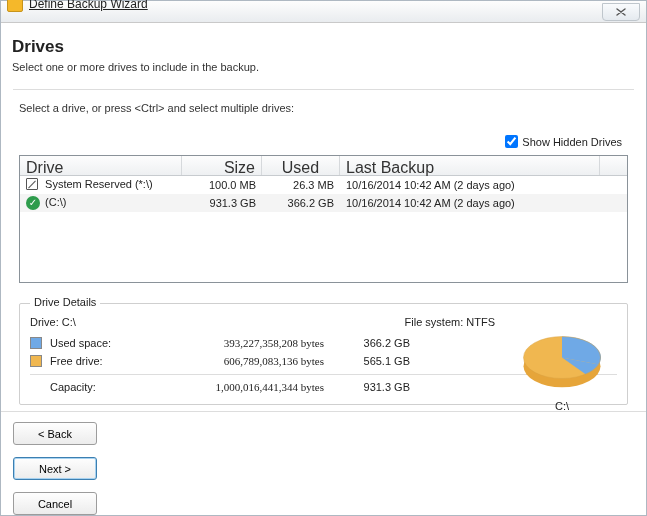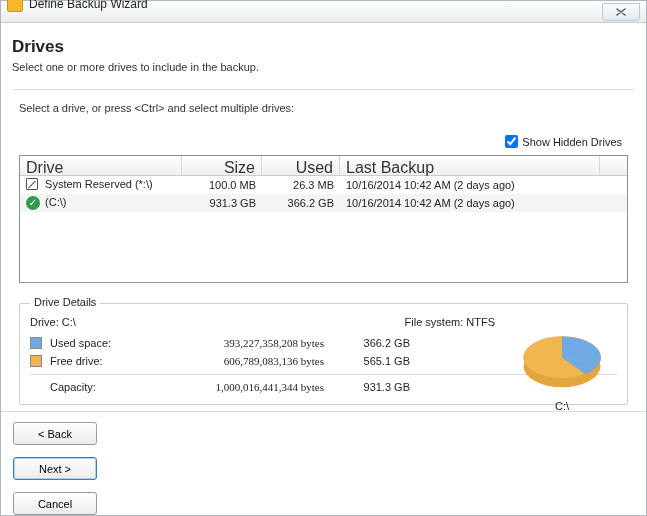--- a/index.html
+++ b/index.html
@@ -21,20 +21,21 @@
     display:flex; flex-direction:column;
     box-shadow: 0 0 2px rgba(0,0,0,0.05);
   }
   .titlebar {
     height: 22px;
     background: linear-gradient(#fdfdfd, #e9ecef);
     border-bottom: 1px solid #c9c9c9;
     display:flex; align-items:center;
     padding: 0 6px 16px 6px;
     position: relative;
+    text-decoration: underline;
   }
   .title-icon {
     width:16px; height:16px;
     background: #f5b82a;
     border:1px solid #c7941c;
     border-radius:2px;
     margin-right:6px;
     box-shadow: inset 0 1px 0 #fff3;
   }
   .title-text { font-size:12px; color:#222; }
@@ -81,21 +82,21 @@
     height:20px;
     font-size:16px;
     color:#333;
   }
   .gh {
     padding: 3px 6px 0 6px;
     border-right:1px solid #d6d9dc;
   }
   .col-drive { width:162px; text-align:left; }
   .col-size  { width:80px; text-align:right; }
-  .col-used  { width:78px; text-align:right; }
+  .col-used  { width:78px; text-align:center; }
   .col-lb    { width:260px; text-align:left; }
   .col-end   { flex:1; border-right:none; }
   .grid-row {
     display:flex; height:18px; font-size:11px; align-items:center;
   }
   .grid-row.alt { background:#f4f4f4; }
   .cell { padding: 0 6px; }
   .cell.col-size, .cell.col-used { text-align:right; }
   .row-icon {
     display:inline-flex; vertical-align:middle;

